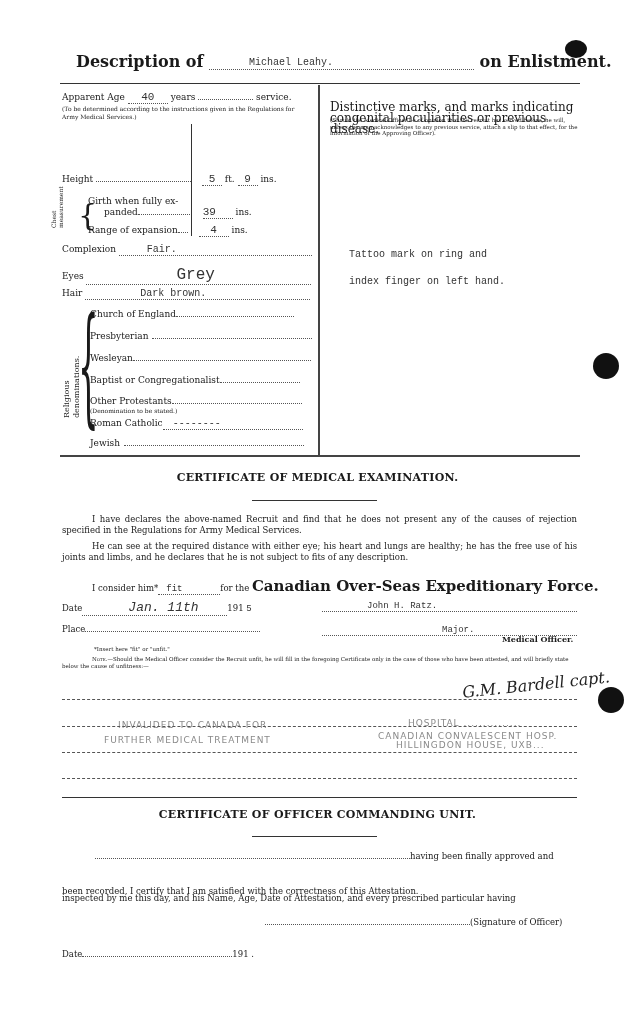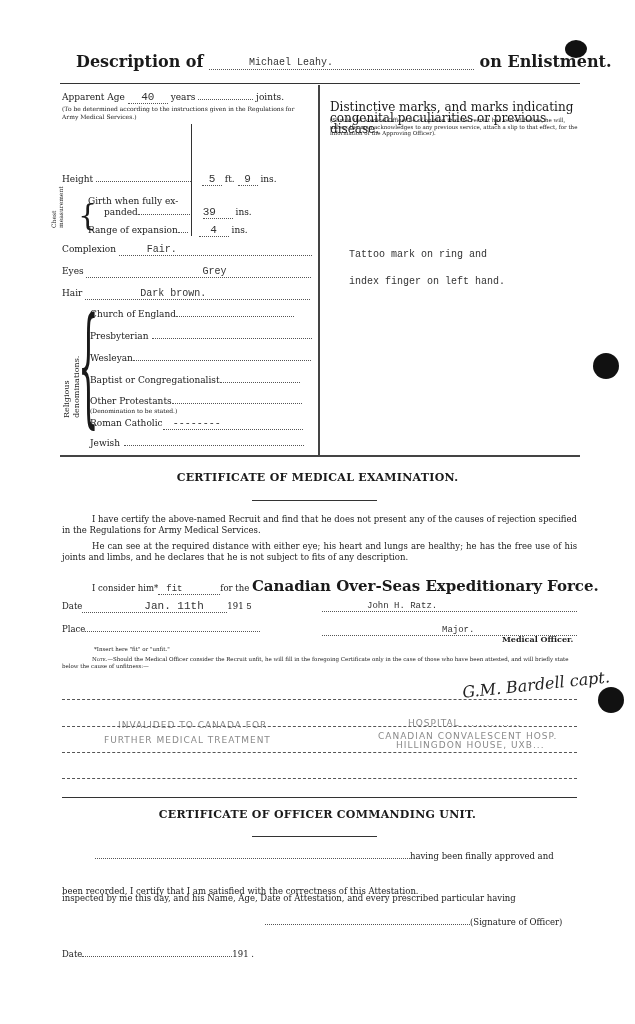--- a/index.html
+++ b/index.html
@@ -32,21 +32,21 @@
 <div class="hline" style="left:60px;top:83px;width:520px;"></div>
 
 <div class="vline" style="left:318px;top:85px;height:370px;border-left:2px solid #444;"></div>
 <div class="vline" style="left:191px;top:124px;height:112px;"></div>
 
 <div class="abs lab" style="left:62px;top:91px;">
   <span>Apparent  Age</span>
   <span class="dots" style="width:40px;text-align:center;"><span class="tw" style="font-size:11px;">40</span></span>
   <span>years</span>
   <span class="dots" style="width:55px;"></span>
-  <span>joints.</span>
+  <span>service.</span>
 </div>
 <div class="abs small" style="left:62px;top:105px;width:250px;white-space:normal;font-size:6px;">(To be determined according to the instructions given in the Regulations for Army Medical Services.)</div>
 
 <div class="abs lab" style="left:62px;top:173px;">
   <span>Height</span>
   <span class="dots" style="width:95px;"></span>
   <span class="dots" style="width:20px;text-align:center;margin-left:8px;"><span class="tw" style="font-size:11px;">5</span></span>
   <span>ft.</span>
   <span class="dots" style="width:20px;text-align:center;"><span class="tw" style="font-size:11px;">9</span></span>
   <span>ins.</span>
@@ -64,21 +64,21 @@
   <span class="dots" style="width:30px;margin-left:8px;text-align:center;"><span class="tw" style="font-size:11px;">4</span></span>
   <span>ins.</span>
 </div>
 
 <div class="abs lab" style="left:62px;top:244px;">
   <span>Complexion</span>
   <span class="dots" style="width:193px;"><span class="tw" style="font-size:10px;margin-left:28px;">Fair.</span></span>
 </div>
 <div class="abs lab" style="left:62px;top:266px;">
   <span>Eyes</span>
-  <span class="dots" style="width:225px;"><span class="tw" style="font-size:10px;margin-left:116px;">Grey</span></span>
+  <span class="dots" style="width:225px;"><span class="tw" style="font-size:16px;margin-left:90px;">Grey</span></span>
 </div>
 <div class="abs lab" style="left:62px;top:288px;">
   <span>Hair</span>
   <span class="dots" style="width:225px;"><span class="tw" style="font-size:10px;margin-left:55px;">Dark  brown.</span></span>
 </div>
 
 <div class="abs" style="left:62px;top:418px;font-size:8px;transform:rotate(-90deg);transform-origin:left top;width:70px;white-space:normal;line-height:10px;">Religious denominations.</div>
 <div class="abs" style="left:78px;top:300px;font-size:130px;line-height:130px;font-weight:100;transform:scaleX(0.25);transform-origin:left top;">{</div>
 
 <div class="abs lab" style="left:90px;top:309px;"><span>Church of England</span><span class="dots" style="width:118px;"></span></div>
@@ -93,30 +93,30 @@
 <div class="abs" style="left:330px;top:90px;width:250px;white-space:normal;font-size:12px;line-height:11px;margin-top:12px;">Distinctive marks, and marks indicating congenital peculiarities or previous disease.</div>
 <div class="abs" style="left:330px;top:117px;width:250px;white-space:normal;font-size:5.5px;line-height:6.5px;">(Should the Medical Officer be of opinion that the recruit has served before, he will, unless the man acknowledges to any previous service, attach a slip to that effect, for the information of the Approving Officer).</div>
 <div class="abs tw" style="left:349px;top:249px;font-size:10px;">Tattoo  mark on ring and</div>
 <div class="abs tw" style="left:349px;top:276px;font-size:10px;">index finger on  left hand.</div>
 
 <div class="hline" style="left:60px;top:455px;width:520px;border-top:2px solid #444;"></div>
 
 <div class="abs" style="left:0;width:635px;text-align:center;top:471px;font-size:11px;font-weight:bold;letter-spacing:0.3px;">CERTIFICATE OF MEDICAL EXAMINATION.</div>
 <div class="hline" style="left:252px;top:500px;width:125px;"></div>
 
-<div class="abs" style="left:62px;top:514px;width:515px;white-space:normal;font-size:8.5px;line-height:11px;text-align:justify;text-indent:30px;">I have certify the above-named Recruit and find that he does not present any of the causes of rejection specified in the Regulations for Army Medical Services.</div>
+<div class="abs" style="left:62px;top:514px;width:515px;white-space:normal;font-size:8.5px;line-height:11px;text-align:justify;text-indent:30px;">I have declares the above-named Recruit and find that he does not present any of the causes of rejection specified in the Regulations for Army Medical Services.</div>
 <div class="abs" style="left:62px;top:541px;width:515px;white-space:normal;font-size:8.5px;line-height:11px;text-align:justify;text-indent:30px;">He can see at the required distance with either eye; his heart and lungs are healthy; he has the free use of his joints and limbs, and he declares that he is not subject to fits of any description.</div>
 
 <div class="abs" style="left:92px;top:577px;font-size:8.5px;">
   <span>I consider him*</span><span class="dots" style="width:62px;"><span class="tw" style="font-size:9px;margin-left:8px;">fit</span></span><span>for the</span>
   <b style="font-size:15px;">Canadian Over-Seas Expeditionary Force.</b>
 </div>
 
 <div class="abs" style="left:62px;top:600px;font-size:8.5px;">
-  <span>Date</span><span class="dots" style="width:145px;"><span class="tw" style="font-size:11px;margin-left:62px;">Jan.  11th</span></span><span>191</span> <span class="tw" style="font-size:9px;">5</span>
+  <span>Date</span><span class="dots" style="width:145px;"><span class="tw" style="font-size:13px;margin-left:46px;font-style:italic;">Jan.  11th</span></span><span>191</span> <span class="tw" style="font-size:9px;">5</span>
 </div>
 <div class="abs" style="left:322px;top:600px;font-size:8.5px;">
   <span class="dots" style="width:255px;"><span class="tw" style="font-size:9px;margin-left:45px;">John  H. Ratz.</span></span>
 </div>
 <div class="abs" style="left:62px;top:624px;font-size:8.5px;">
   <span>Place</span><span class="dots" style="width:175px;"></span>
 </div>
 <div class="abs" style="left:322px;top:624px;font-size:8.5px;">
   <span class="dots" style="width:255px;"><span class="tw" style="font-size:9px;margin-left:120px;">Major.</span></span>
 </div>

